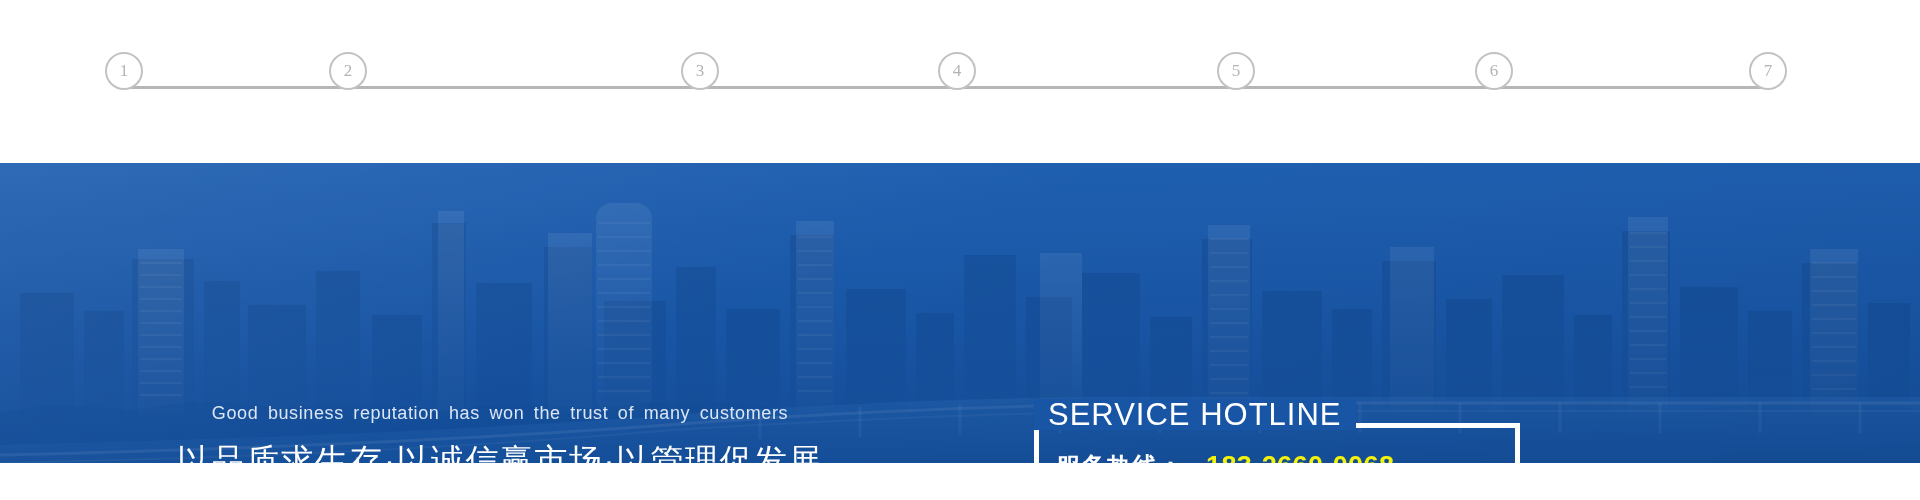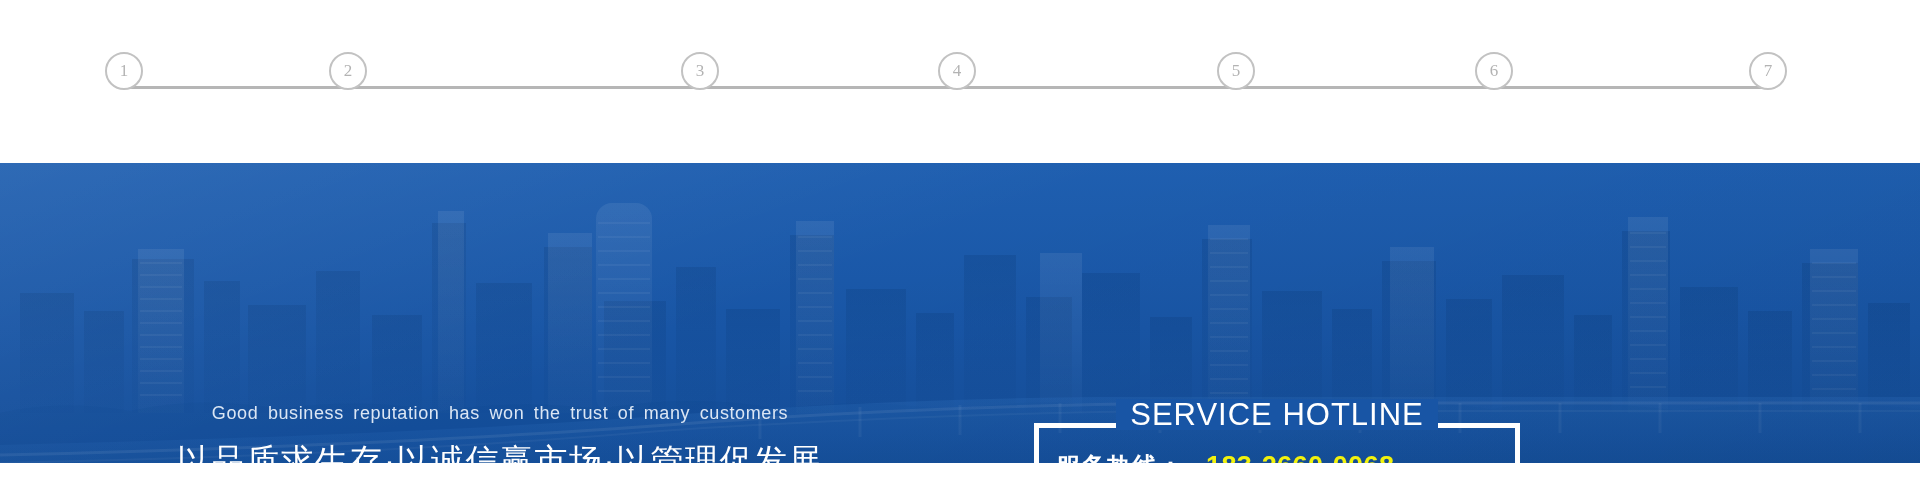--- a/index.html
+++ b/index.html
@@ -75,21 +75,20 @@
   #hotline {
     position:absolute; left:1034px; top:260px;
     width:486px; height:120px;
   }
   #hotline-frame {
     position:absolute; inset:0;
     border:5px solid #ffffff;
   }
   #hotline-title {
     position:absolute; left:0; top:-24px; width:486px;
-    text-align:center;
     line-height:1;
     pointer-events:none;
   }
   #hotline-title span {
     display:inline-block;
     background:#1855a5;
     padding:0 14px;
     color:#ffffff;
     font-size:31px;
     font-weight:300;

